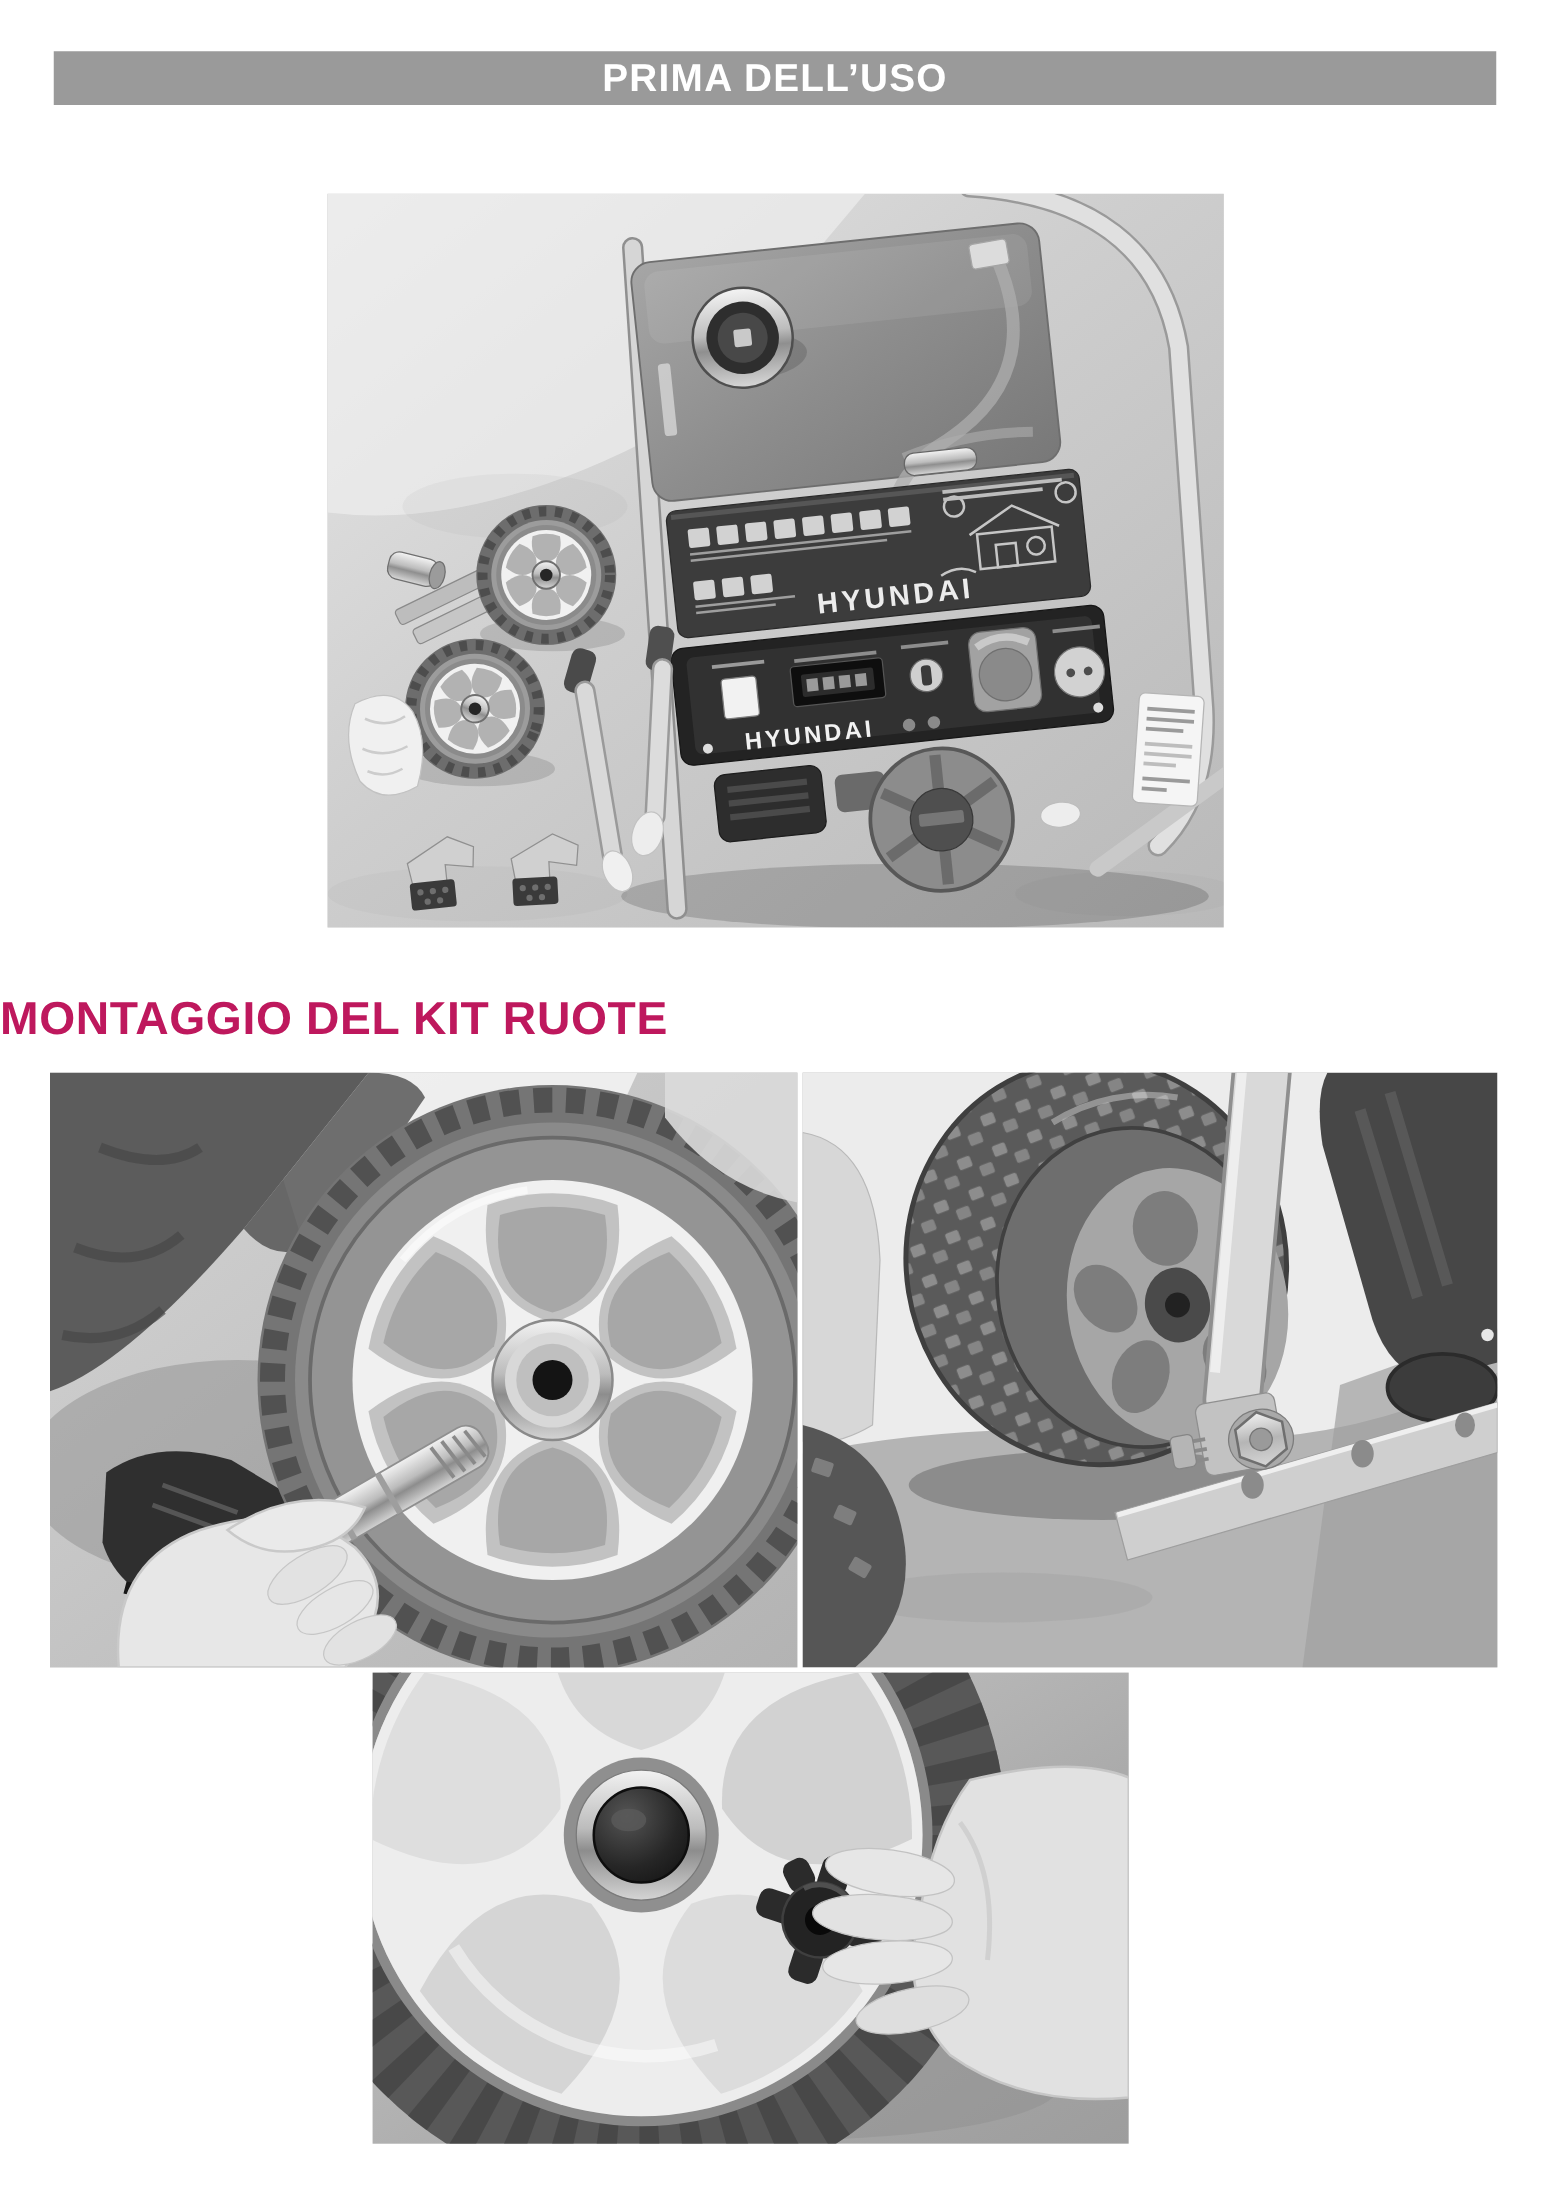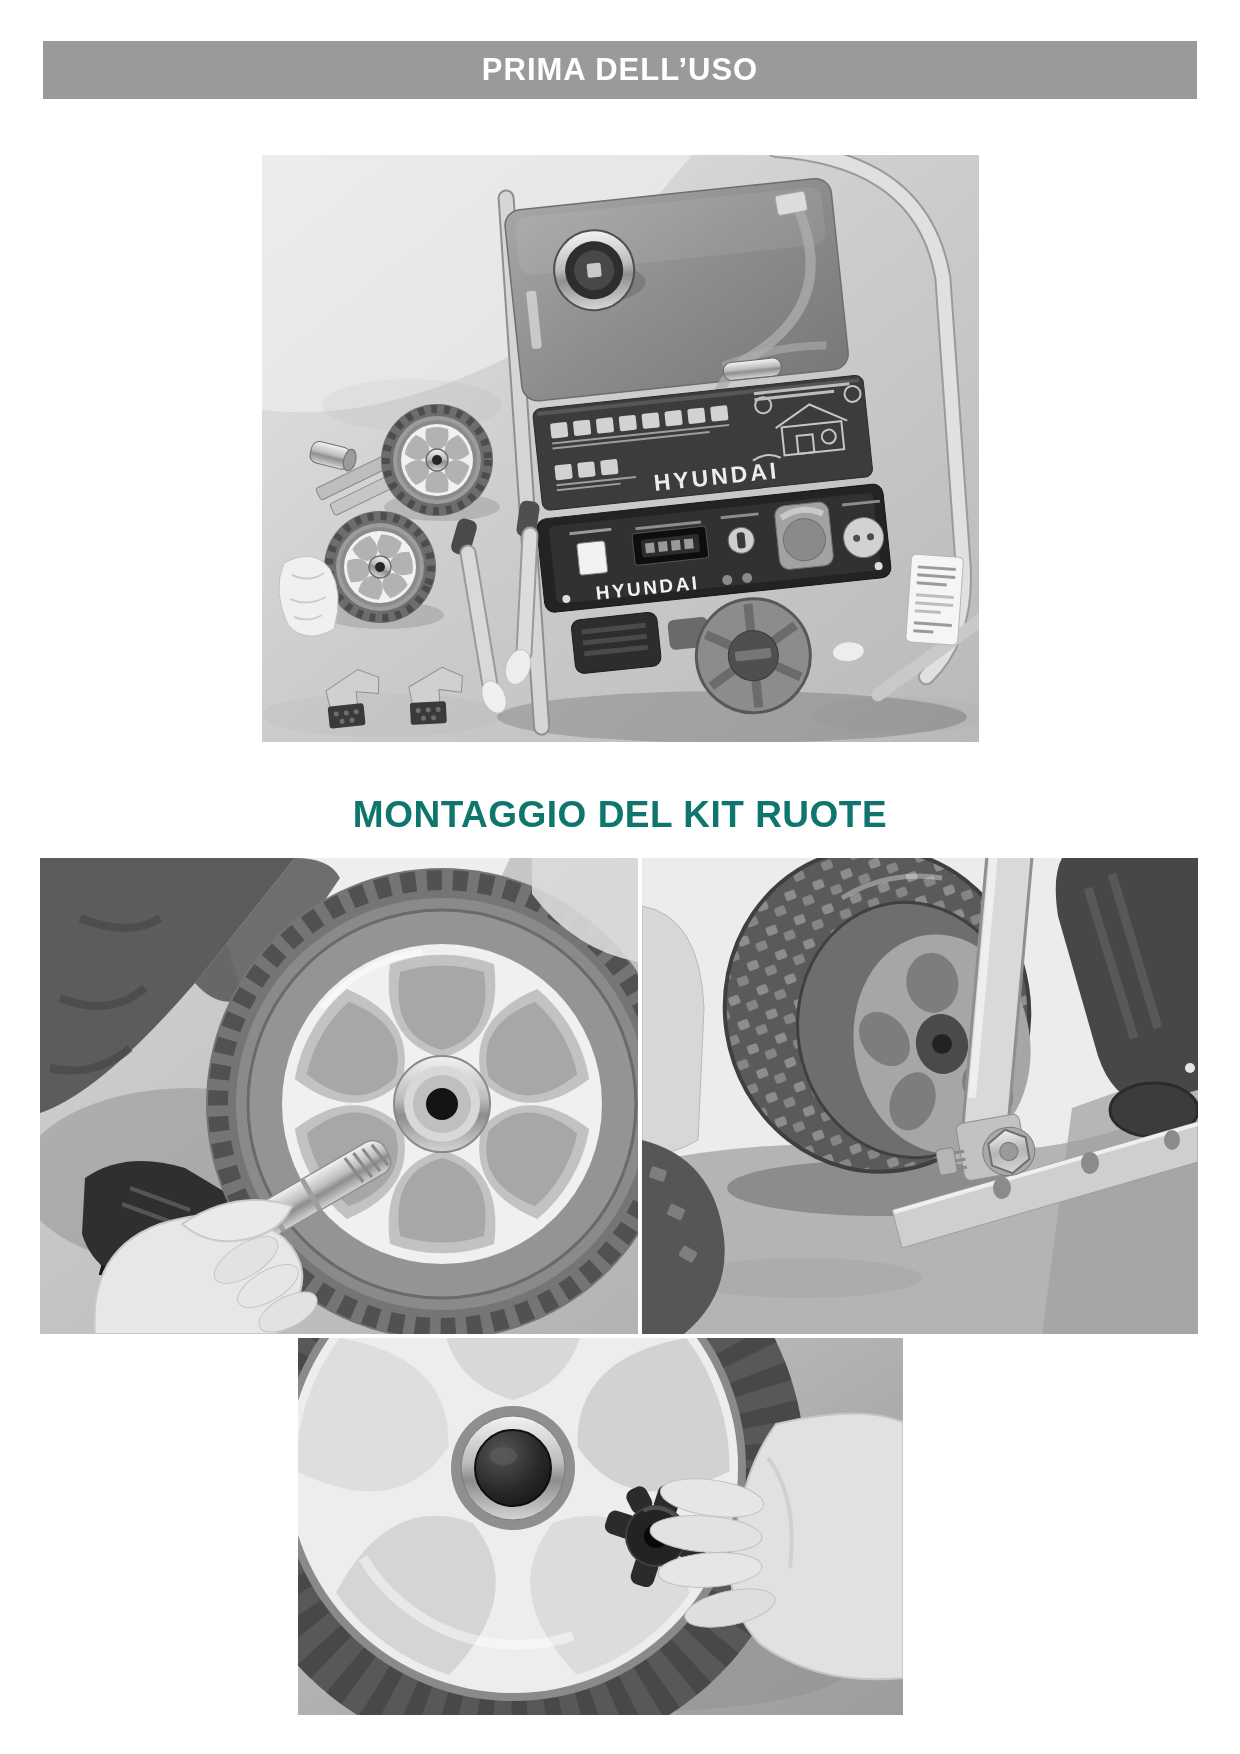--- a/index.html
+++ b/index.html
@@ -1,30 +1,30 @@
 <!DOCTYPE html>
 <html><head>
 <meta charset="utf-8">
 <style>
   * { margin:0; padding:0; box-sizing:border-box; }
   html,body { background:#ffffff; }
   body { font-family:"Liberation Sans", sans-serif; }
   .page { position:relative; width:1240px; height:1754px; background:#ffffff; overflow:hidden; margin:0 auto; }
 
   .header-bar {
-    position:absolute; left:43px; top:41px; width:1154px; height:58px;
+    position:absolute; left:43px; top:41px; width:1154px; height:43px;
     background:#9a9a9a; display:flex; align-items:center; justify-content:center;
   }
   .header-title {
     color:#ffffff; font-weight:bold; font-size:31px; letter-spacing:1px;
   }
 
   .section-heading {
     position:absolute; left:0; top:794px; width:100%;
-    text-align:center; font-size:37px; font-weight:bold; color:#0f766e;
+    text-align:left; font-size:37px; font-weight:bold; color:#be185d;
     letter-spacing:0.5px;
   }
 
   figure.photo { position:absolute; overflow:hidden; background:#c9c9c9; }
   figure.photo svg { display:block; width:100%; height:100%; }
 
   .photo-kit     { left:262px; top:155px;  width:717px; height:587px; }
   .photo-axle    { left:40px;  top:858px;  width:598px; height:476px; }
   .photo-mounted { left:642px; top:858px;  width:556px; height:476px; }
   .photo-hubcap  { left:298px; top:1338px; width:605px; height:377px; }

